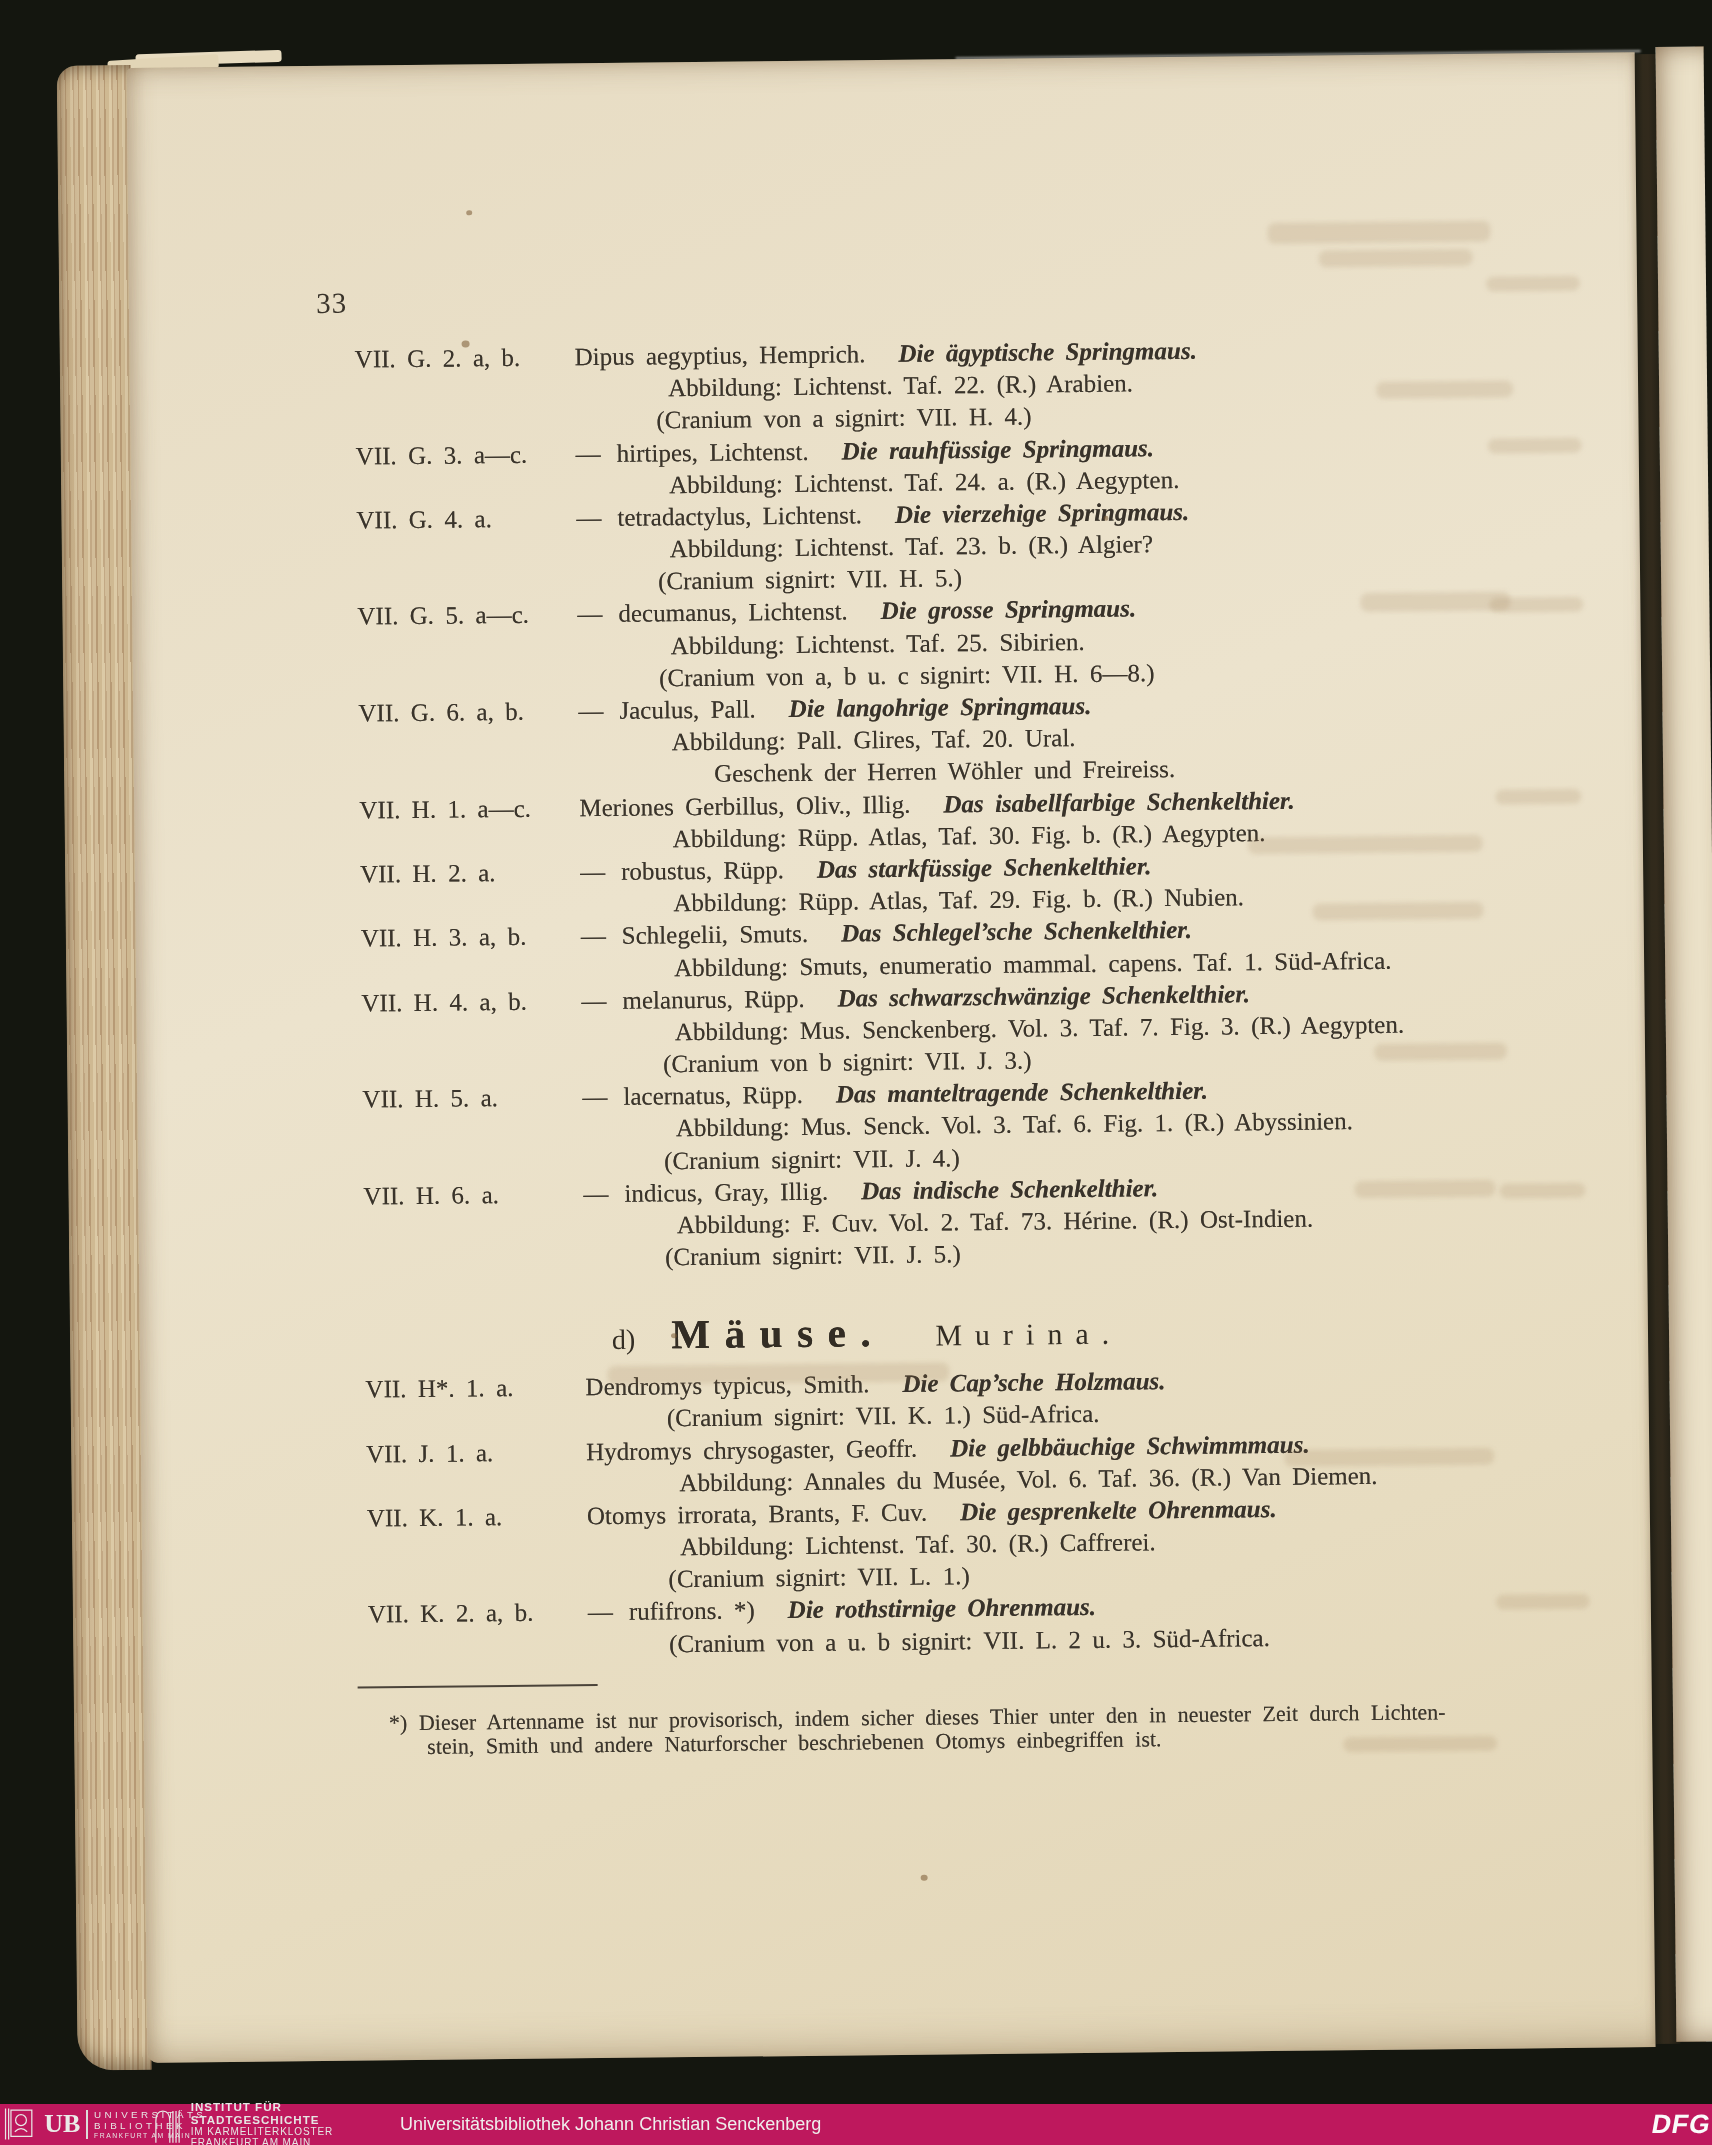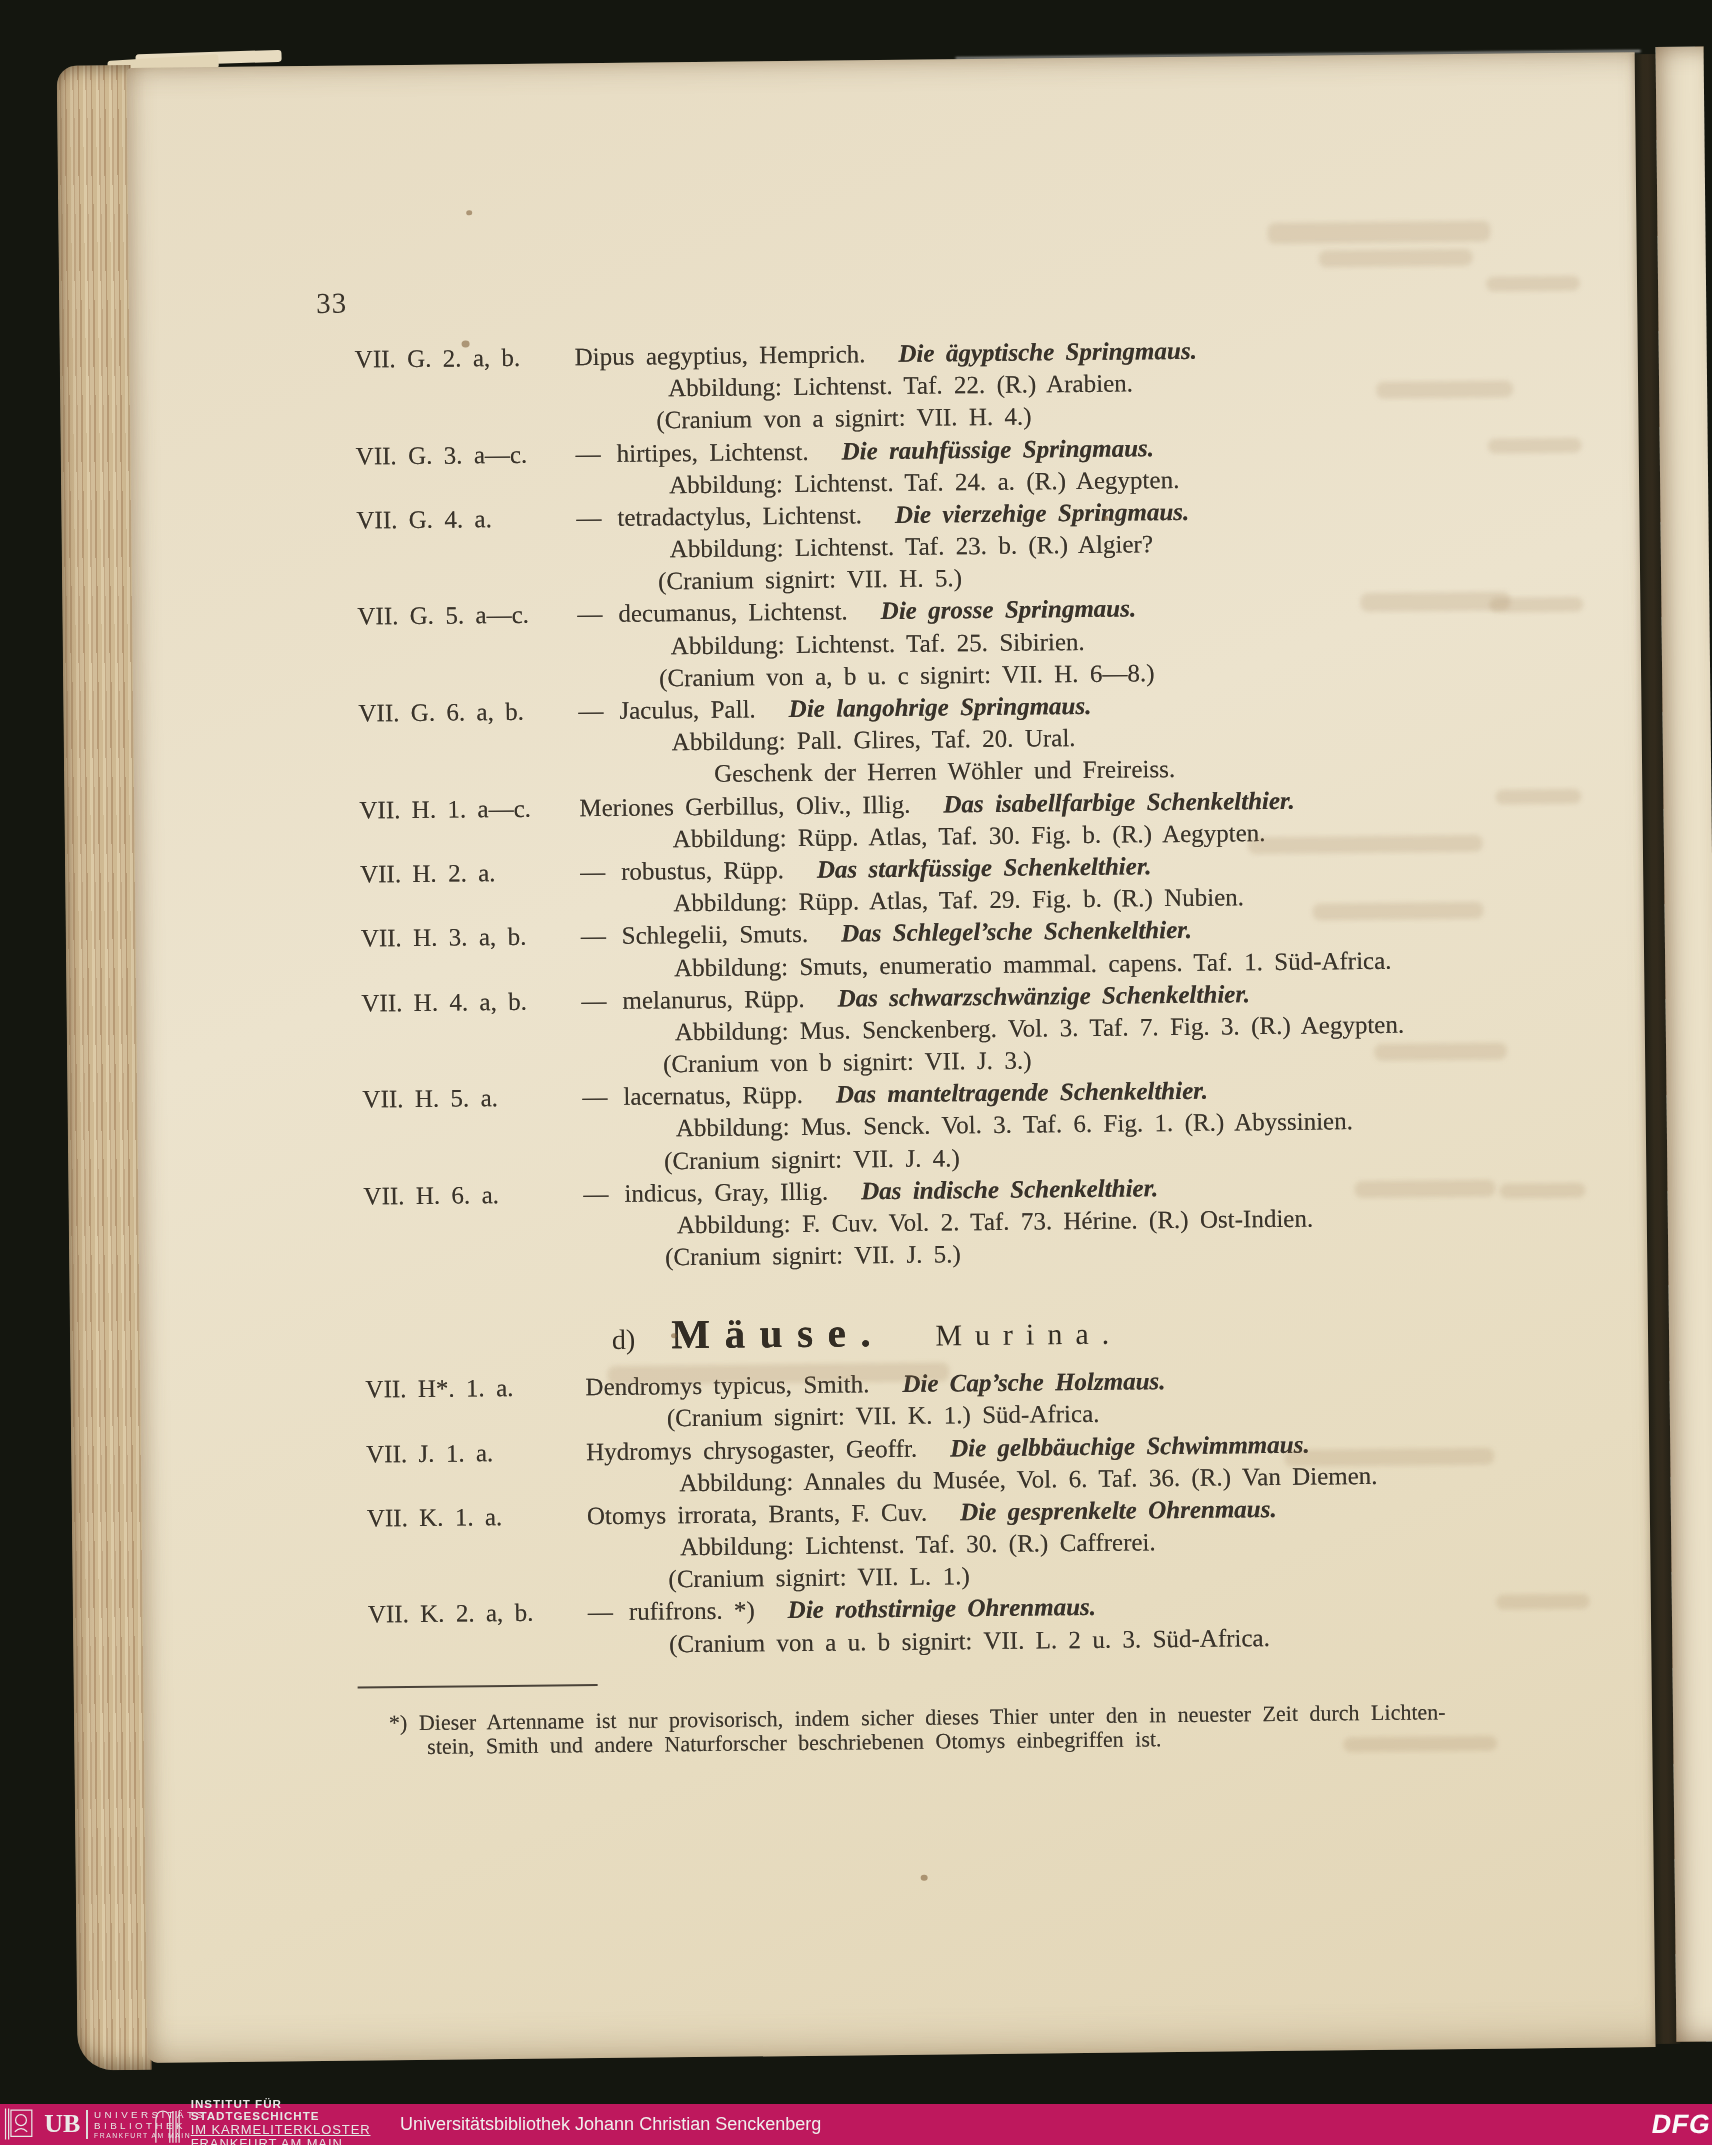--- a/index.html
+++ b/index.html
@@ -83,21 +83,21 @@
   }
   .f-ub{position:absolute;left:4.3px;top:3.4px;height:34px;display:flex;align-items:center;gap:6px;}
   .ub-abbr{font-family:"Liberation Serif",serif;font-weight:bold;font-size:26px;color:#eaeae8;}
   .ub-sep{width:1.7px;height:29px;background:#dcdcda;}
   .ub-lines{color:#e6e6e4;line-height:1.12;}
   .ub-lines .l1,.ub-lines .l2{font-size:9.8px;letter-spacing:3.4px;}
   .ub-lines .l3{font-size:6.8px;letter-spacing:1.5px;}
   .f-isg{position:absolute;left:152px;top:2.6px;height:36px;display:flex;align-items:center;gap:7.7px;}
   .isg-lines{color:#e6e6e4;line-height:1.1;}
   .isg-lines .l1,.isg-lines .l2{font-size:11.6px;font-weight:bold;letter-spacing:1px;}
-  .isg-lines .l3,.isg-lines .l4{font-size:13px;letter-spacing:0.9px;text-decoration:underline;}
+  .isg-lines .l3,.isg-lines .l4{font-size:10px;letter-spacing:0.9px;}
   .f-center{position:absolute;left:400px;top:10.3px;font-size:18px;color:#efefed;}
   .f-dfg{position:absolute;left:1652px;top:5.1px;font-size:26.5px;font-weight:bold;
          transform:skewX(-10deg);letter-spacing:0.9px;color:#fafafa;}
   .icon-svg{display:block;}
 </style>
 </head>
 <body>
 
 <div class="scan">
   <div class="corner-step step2"></div>

